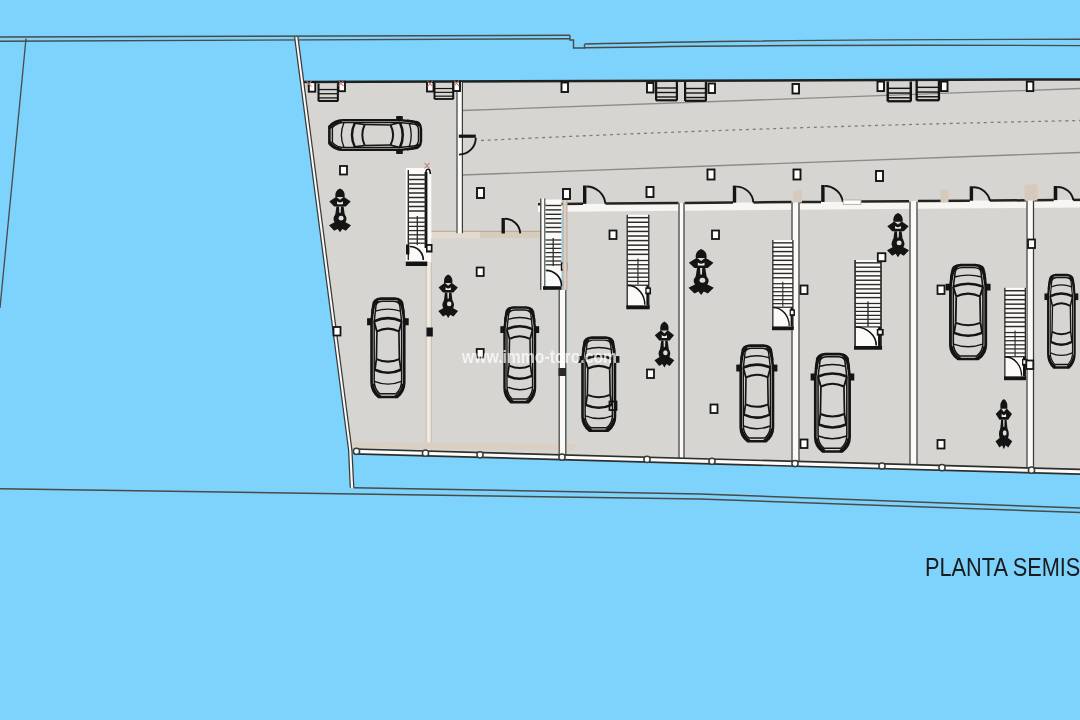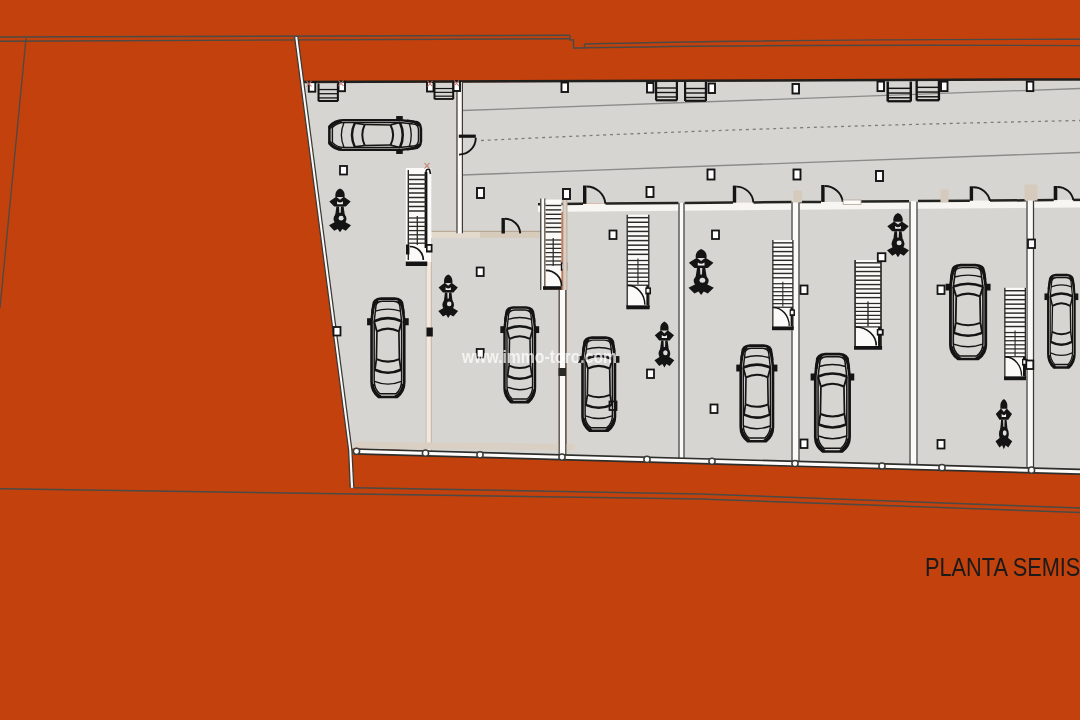--- a/index.html
+++ b/index.html
@@ -1,16 +1,16 @@
 <!DOCTYPE html>
 <html><head>
 <meta charset="utf-8">
 <style>
 html,body{margin:0;padding:0;background:#ffffff;}
-#page{position:relative;width:1080px;height:720px;background:#c2410c;overflow:hidden;font-family:"Liberation Sans",sans-serif;}
+#page{position:relative;width:1080px;height:720px;background:#7dd3fc;overflow:hidden;font-family:"Liberation Sans",sans-serif;}
 svg{position:absolute;left:0;top:0;}
 </style>
 </head>
 <body>
 <div id="page">
 <svg width="1080" height="720" viewBox="0 0 1080 720">
 <defs>
 
 <g id="car">
  <path d="M7,9 Q7,2.8 15,2.2 L29,2.2 Q37,2.8 37,9 L38.8,24 L38.8,85 Q38.8,94 31.5,99.5 L12.5,99.5 Q5.2,94 5.2,85 L5.2,24 Z" fill="none" stroke="#141414" stroke-width="2.7"></path>

